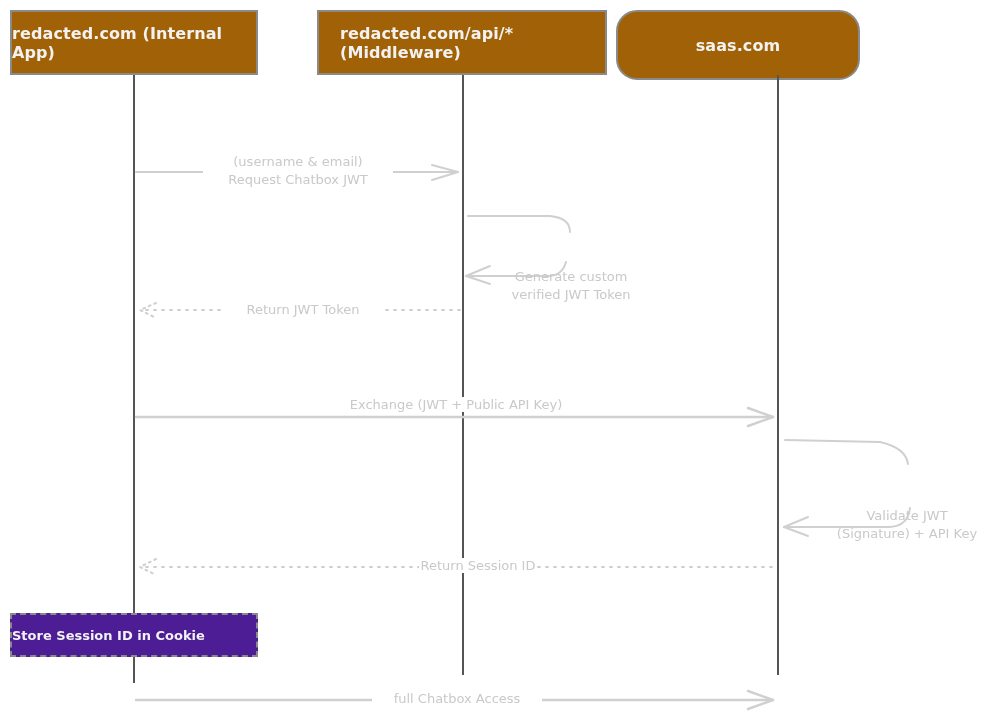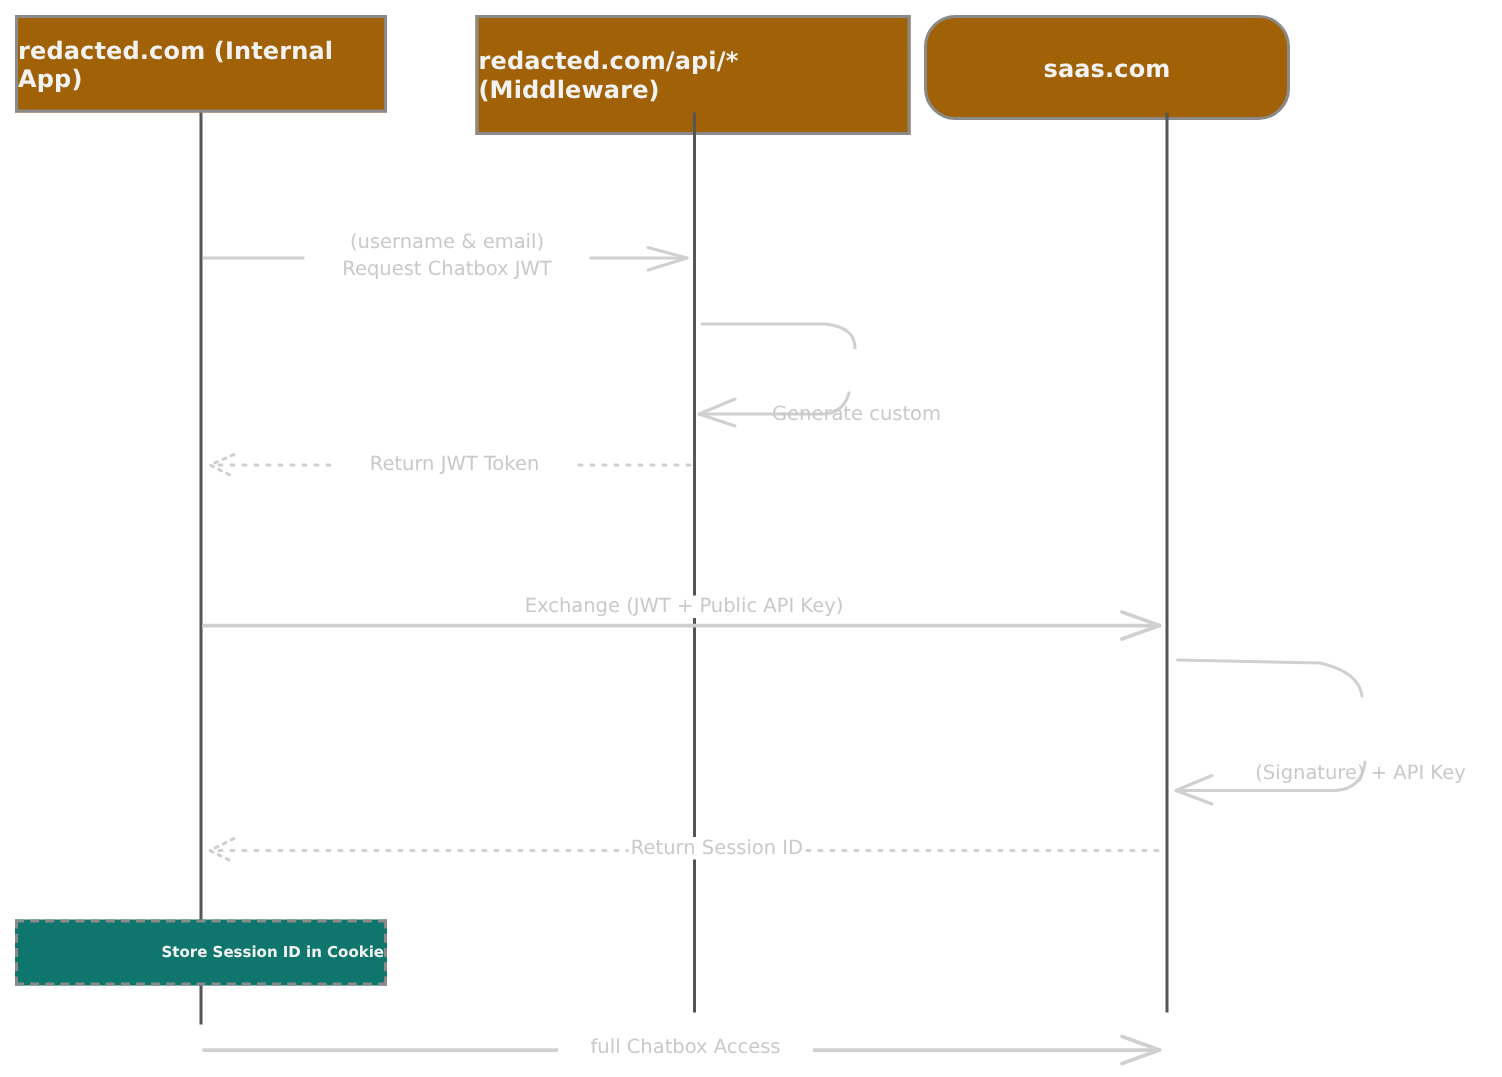--- a/index.html
+++ b/index.html
@@ -11,34 +11,34 @@
     box-sizing: border-box; display: flex; align-items: center; justify-content: center;
     color: #f2f2f2; font-size: 16px; font-weight: bold; letter-spacing: 0.1px;
   }
   .lifeline { position: absolute; width: 1.5px; background: #555; }
   .msg-label {
     position: absolute; color: #c9c9c9; font-size: 13px; text-align: center;
     background: #ffffff; line-height: 18px; white-space: nowrap; padding: 0 2px;
   }
   .msg-label.transparent { background: transparent; margin-top: 40px; }
   .note {
-    position: absolute; background: #0f766e; border: 2px dashed #8a8a8a;
-    box-sizing: border-box; color: #f2f2f2; font-size: 10px; font-weight: bold;
-    display: flex; align-items: center; justify-content: flex-end;
+    position: absolute; background: #4c1d95; border: 2px dashed #8a8a8a;
+    box-sizing: border-box; color: #f2f2f2; font-size: 13px; font-weight: bold;
+    display: flex; align-items: center; justify-content: flex-start;
   }
 </style>
 </head>
 <body>
 
 <div id="diagram">
 
   <div class="actor-box" style="left:10px; top:10px; width:248px; height:65px;">
     <span>redacted.com (Internal App)</span>
   </div>
-  <div class="actor-box" style="left:317px; top:10px; width:290px; height:80px;">
+  <div class="actor-box" style="left:317px; top:10px; width:290px; height:65px;padding-left:21px;">
     <span>redacted.com/api/* (Middleware)</span>
   </div>
   <div class="actor-box" style="left:616px; top:10px; width:244px; height:70px;border-radius:21px;">
     <span>saas.com</span>
   </div>
 
   <div class="lifeline" style="left:133px; top:75px; height:608px;"></div>
   <div class="lifeline" style="left:462px; top:75px; height:600px;"></div>
   <div class="lifeline" style="left:777px; top:75px; height:600px;"></div>
 
@@ -84,31 +84,33 @@
     </g>
   </svg>
 
   <div class="msg-label" style="left:203px; top:153px; width:186px;">
     <div>(username &amp; email)</div>
     <div>Request Chatbox JWT</div>
   </div>
 
   <div class="msg-label transparent" style="left:484px; top:228px; width:170px;">
     <div>Generate custom</div>
+    <div>verified JWT Token</div>
   </div>
 
   <div class="msg-label" style="left:222px; top:301px; width:158px;">
     <div>Return JWT Token</div>
   </div>
 
   <div class="msg-label" style="left:318px; top:396px; width:272px; background:transparent;">
     <span style="background:#fff; padding:0 1px;">Exchange (JWT + Public API Key)</span>
   </div>
 
   <div class="msg-label transparent" style="left:812px; top:467px; width:186px;">
+    <div>Validate JWT</div>
     <div>(Signature) + API Key</div>
   </div>
 
   <div class="msg-label" style="left:399px; top:557px; width:154px; background:transparent;">
     <span style="background:#fff; padding:0 2px;">Return Session ID</span>
   </div>
 
   <div class="msg-label" style="left:372px; top:690px; width:166px;">
     <div>full Chatbox Access</div>
   </div>

